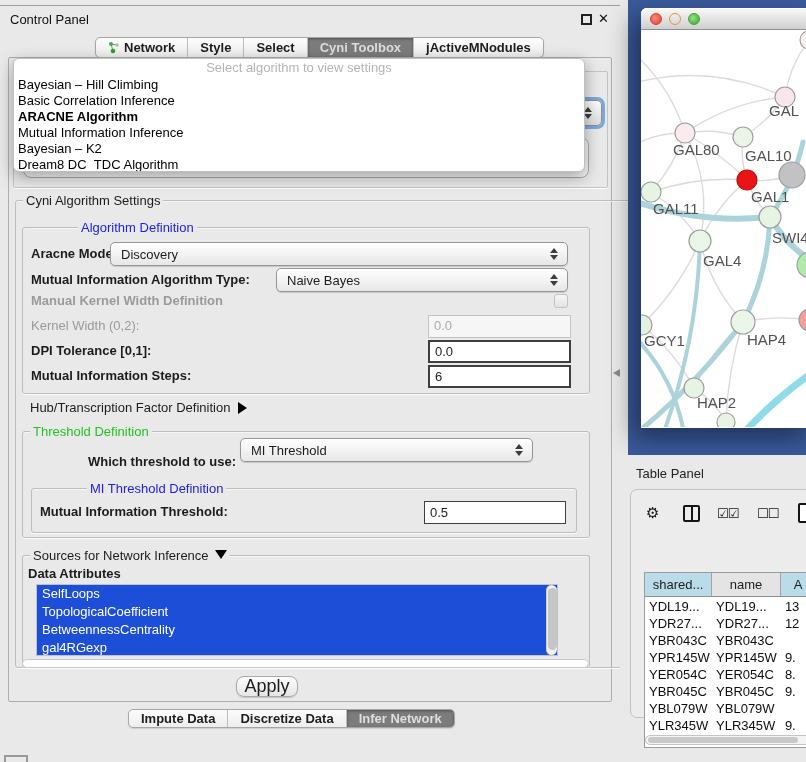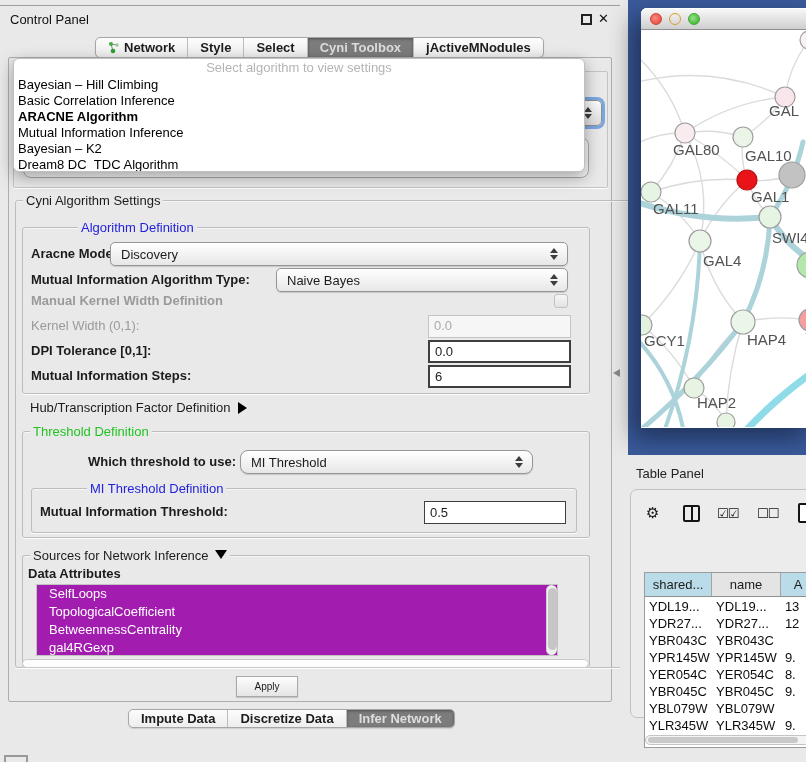--- a/index.html
+++ b/index.html
@@ -54,28 +54,28 @@
 
   .tinput { height:23px; border:2px solid #3f3f3f; background:#fff; text-align:left; padding:0 5px; line-height:19px; }
   .tinput.disabled { border:1px solid #c4c4c4; color:#aaa; background:#f6f6f6; }
 
   .checkbox { width:14px; height:14px; border:1px solid #c2c2c2; border-radius:3px; background:linear-gradient(#f6f6f6,#e3e3e3); }
 
   .arrow-right { display:inline-block; width:0;height:0; border-top:6px solid transparent; border-bottom:6px solid transparent; border-left:9px solid #000; margin-left:8px; vertical-align:-2px; }
   .arrow-down  { display:inline-block; width:0;height:0; border-left:6px solid transparent; border-right:6px solid transparent; border-top:9px solid #000; margin-left:6px; vertical-align:1px; }
 
   #attr-list { background:#fff; border:1px solid #c2c2c2; overflow:hidden; }
-  .attr-item { height:18px; line-height:18px; padding-left:12px; background:#a21caf; color:#fff; }
+  .attr-item { height:18px; line-height:18px; padding-left:5px; background:#1d4ed8; color:#fff; }
 
   .vscroll { background:#f0f0f0; border-left:1px solid #d2d2d2; border-radius:6px; }
   .vthumb { position:absolute; left:1px; width:9px; background:#c6c6c6; border-radius:5px; }
   .hscroll { background:#fdfdfd; border:1px solid #c9c9c9; border-radius:5px; }
 
-  #apply-btn { width:62px; height:21px; border:1px solid #a9a9a9; border-radius:0;
-               background:linear-gradient(#fdfdfd,#e5e5e5); font-size:10px; text-align:center; line-height:19px; box-shadow:0 1px 1px rgba(0,0,0,.15); }
+  #apply-btn { width:62px; height:21px; border:1px solid #a9a9a9; border-radius:8px;
+               background:linear-gradient(#fdfdfd,#e5e5e5); font-size:18px; text-align:center; line-height:19px; box-shadow:0 1px 1px rgba(0,0,0,.15); }
 
   #mini-box { left:4px; top:755px; width:24px; height:12px; border:2px solid #999; background:#e9e9e9; }
 
   
   #mouse-cursor { left:613px; top:369px; width:0; height:0; border-top:4px solid transparent; border-bottom:4px solid transparent; border-right:7px solid #8a8a8a; }
 
   
   #desktop { left:628px; top:0; width:186px; height:455px; background:#395a9b; }
   #net-window { left:13px; top:8px; width:173px; height:420px; border-radius:6px 0 0 0;
                 box-shadow:-8px 10px 24px rgba(0,0,10,.45); background:#fff; }
@@ -176,39 +176,39 @@
             <span>Naive Bayes</span>
             <span class="combo-arrows">
                 <span class="tri-up"></span>
                 <span class="tri-dn"></span>
               </span>
           </div>
 
           <div class="abs lbl bold gray" style="left:8px;top:64px;line-height:18px;">Manual Kernel Width Definition</div>
           <div class="abs checkbox" style="left:531px;top:66px;"></div>
 
-          <div class="abs lbl gray" style="left:8px;top:86px;">Kernel Width (0,1):</div>
+          <div class="abs lbl gray" style="left:8px;top:86px;">Kernel Width (0,2):</div>
           <div class="abs tinput disabled" style="left:405px;top:87px;width:143px;">0.0</div>
 
           <div class="abs lbl bold" style="left:8px;top:111px;">DPI Tolerance [0,1]:</div>
           <div class="abs tinput" style="left:405px;top:112px;width:143px;">0.0</div>
 
           <div class="abs lbl bold" style="left:8px;top:136px;">Mutual Information Steps:</div>
           <div class="abs tinput" style="left:405px;top:137px;width:143px;">6</div>
         </div>
 
         <div class="abs" style="left:14px;top:199px;">
           <span>Hub/Transcription Factor Definition</span><span class="arrow-right"></span>
         </div>
 
         <div class="abs group" style="left:6px;top:230px;width:568px;height:107px;">
           <span class="gtitle green">Threshold Definition</span>
 
           <div class="abs lbl bold" style="left:65px;top:18px;">Which threshold to use:</div>
-          <div class="abs combo" style="left:217px;top:18px;width:293px;border-radius:8px;">
+          <div class="abs combo" style="left:217px;top:6px;width:293px;">
             <span>MI Threshold</span>
             <span class="combo-arrows">
                 <span class="tri-up"></span>
                 <span class="tri-dn"></span>
               </span>
           </div>
 
           <div class="abs group" style="left:8px;top:56px;width:546px;height:45px;">
             <span class="gtitle blue">MI Threshold Definition</span>
             <div class="abs lbl bold" style="left:8px;top:11px;">Mutual Information Threshold:</div>

